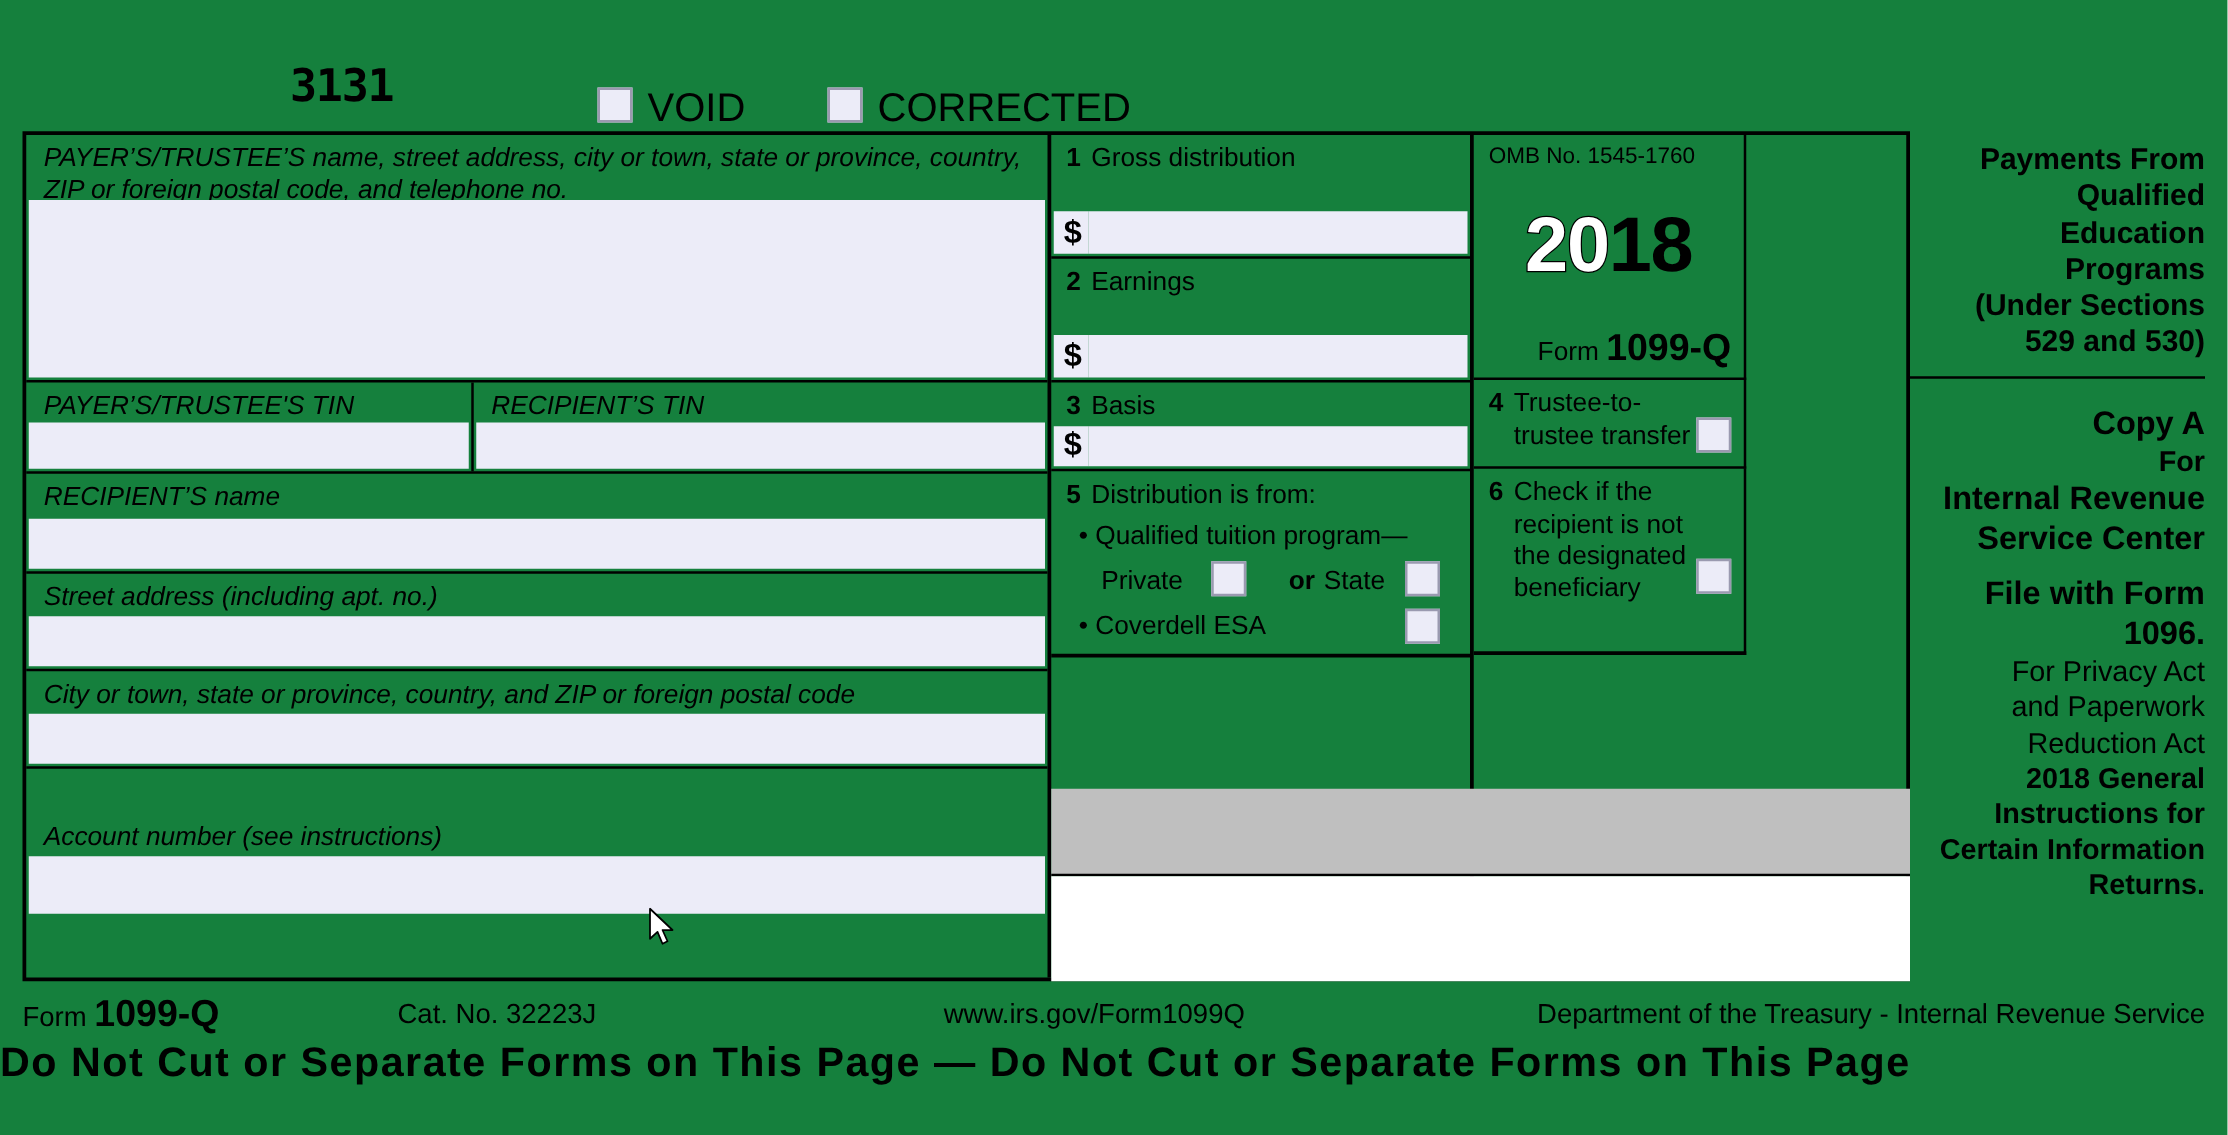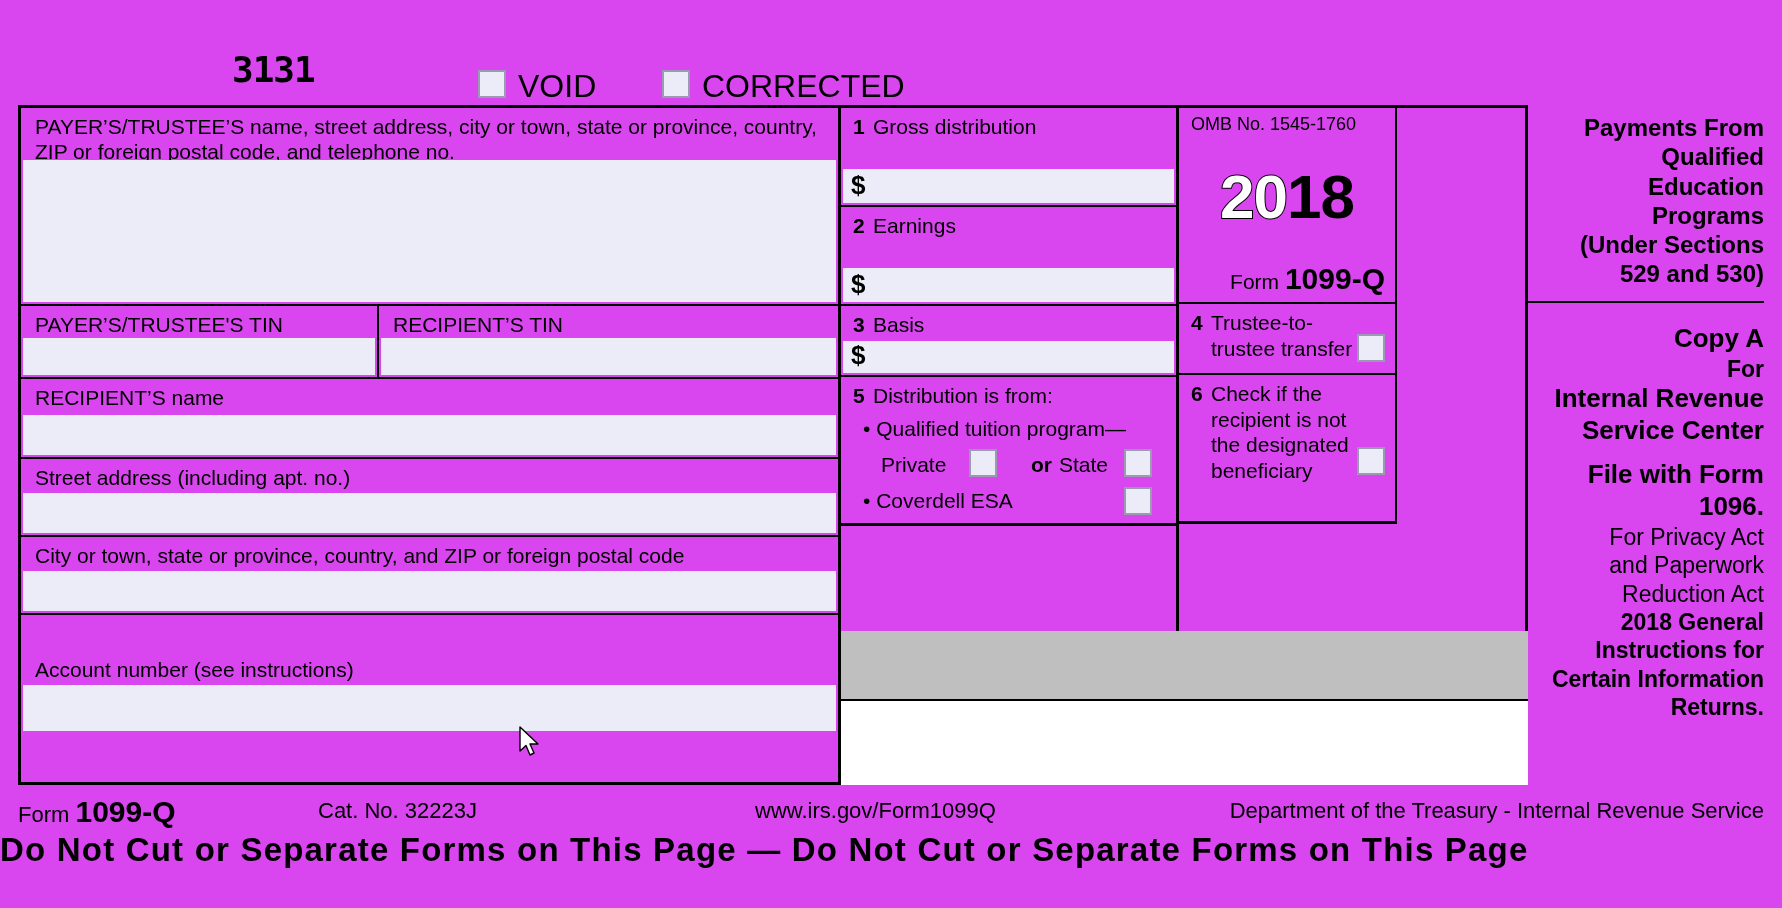--- a/index.html
+++ b/index.html
@@ -8,21 +8,21 @@
     background: #ffffff;
   }
   body {
     font-family: "Liberation Sans", sans-serif;
     color: #000000;
   }
   #page {
     position: relative;
     width: 1782px;
     height: 908px;
-    background: #d946ef;
+    background: #15803d;
     overflow: hidden;
   }
   #form-code {
     position: absolute;
     left: 232px; top: 52px;
     font-family: "DejaVu Sans Mono", monospace;
     font-size: 36px;
     font-weight: bold;
     letter-spacing: -1px;
     line-height: 1;
@@ -61,20 +61,21 @@
     width: 820px;
     height: 100%;
     box-sizing: border-box;
     border-right: 3px solid #000;
   }
   .lrow {
     position: relative;
     box-sizing: border-box;
     border-bottom: 2px solid #000;
     width: 100%;
+    font-style: italic;
   }
   .lrow:last-child { border-bottom: none; }
   .lcaption {
     position: absolute;
     left: 14px; top: 7px;
     font-size: 21px;
     line-height: 1.18;
     white-space: nowrap;
   }
   .lcaption.two {

